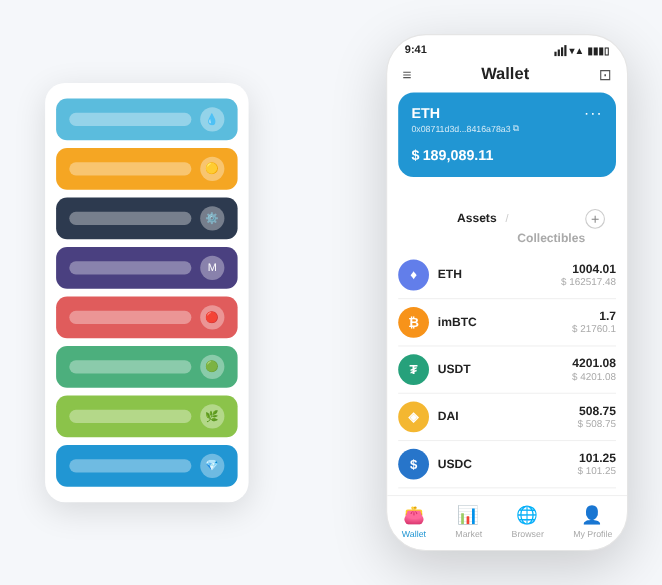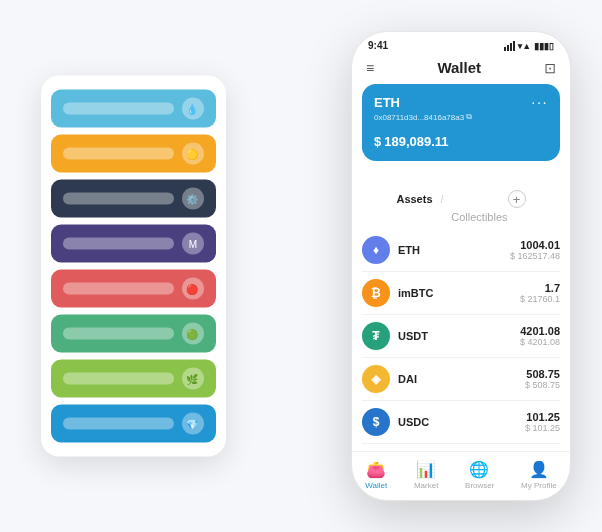--- a/index.html
+++ b/index.html
@@ -163,40 +163,40 @@
       text-align: left;
     }
 
     .wallet-card-balance span {
       font-size: 13px;
       margin-right: 3px;
     }
 
     .assets-header {
       display: flex;
-      justify-content: center;
+      justify-content: flex-end;
       align-items: center;
       padding: 4px 20px 6px;
     }
 
     .assets-tabs {
       display: flex;
       gap: 8px;
       align-items: center;
     }
 
     .assets-tab {
       font-size: 11px;
       color: #222;
       font-weight: 600;
     }
 
     .assets-tab.inactive {
       color: #aaa;
-      font-weight: 400;
+      font-weight: 700;
       margin-top: 36px;
     }
 
     .assets-divider {
       color: #ccc;
       font-size: 10px;
     }
 
     .assets-add {
       width: 18px;

